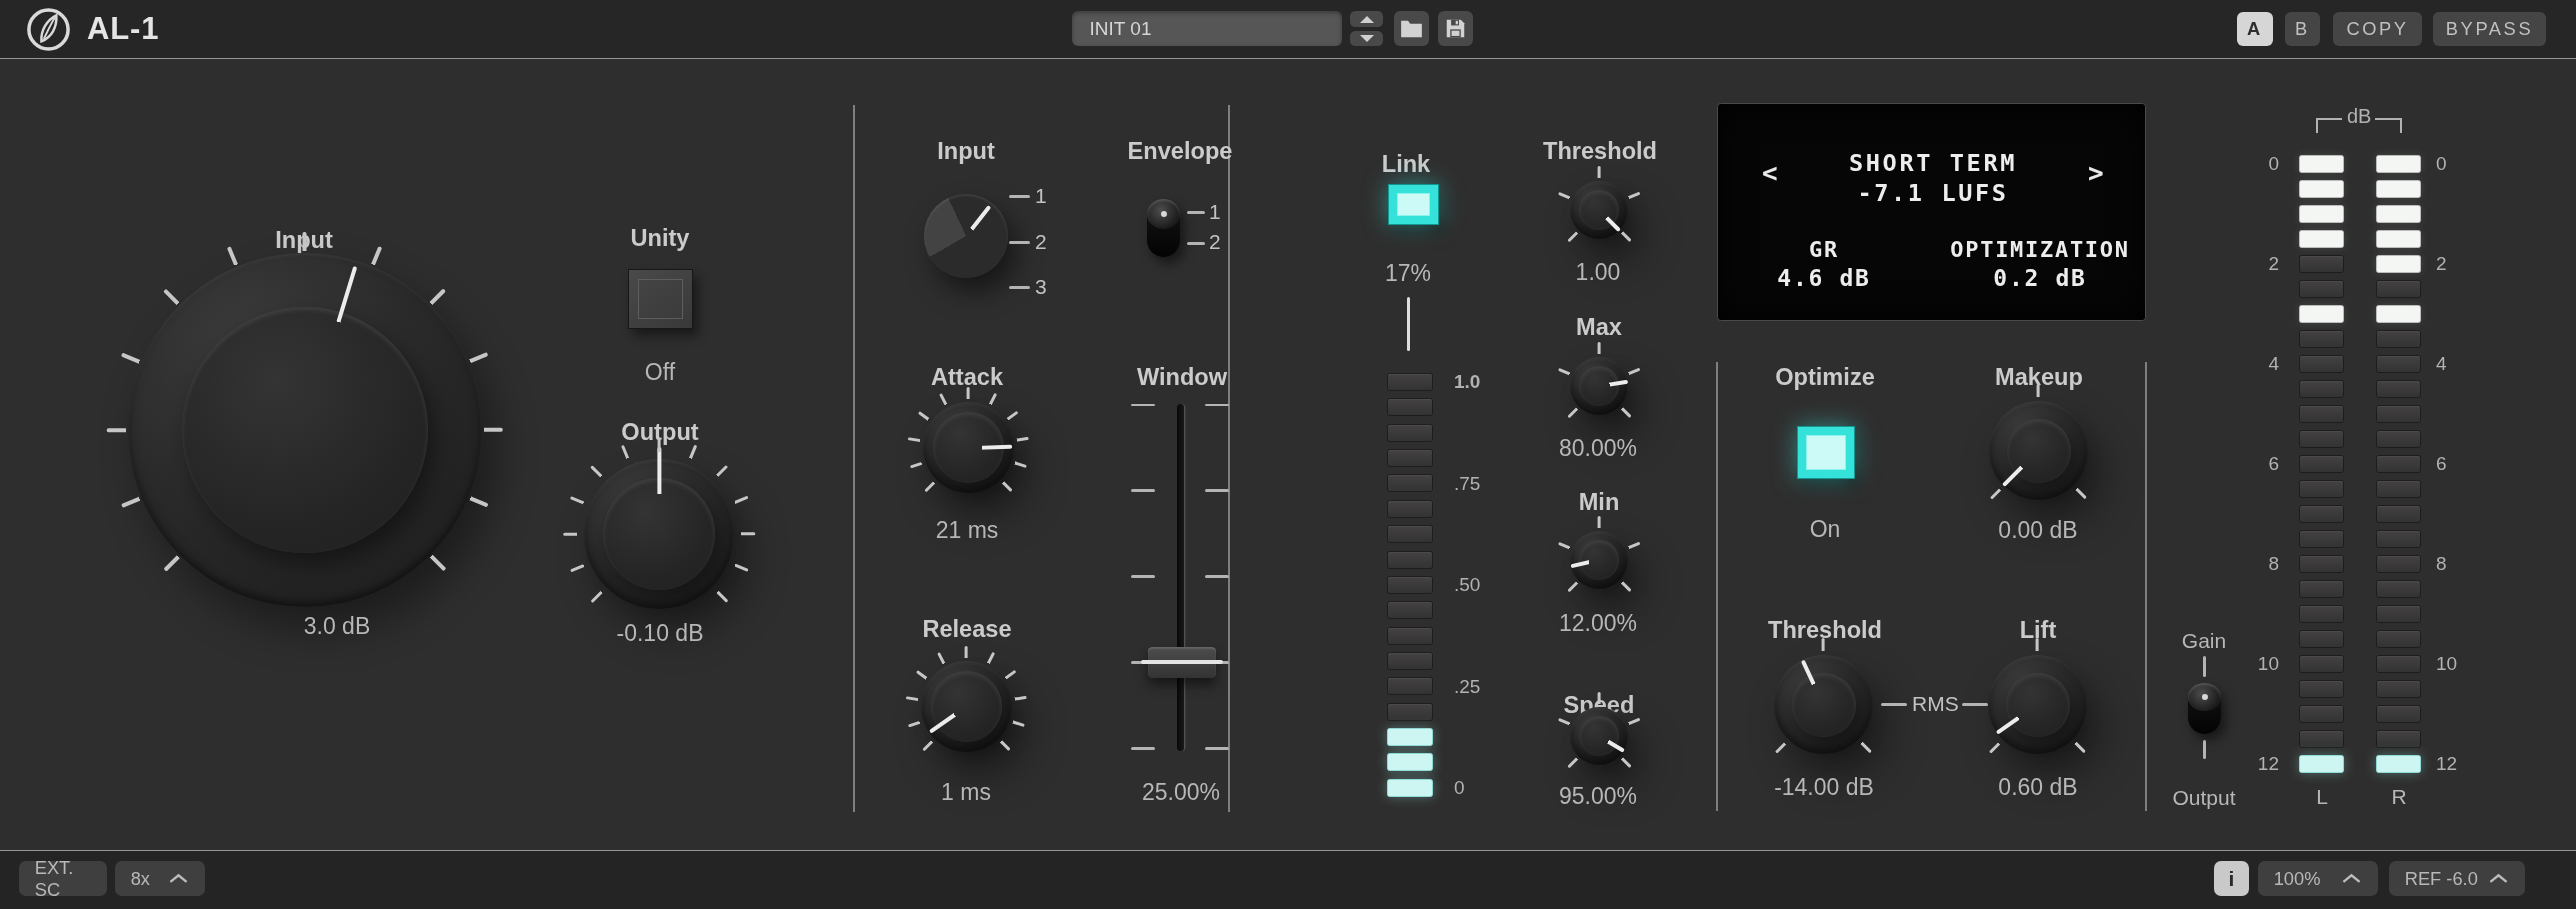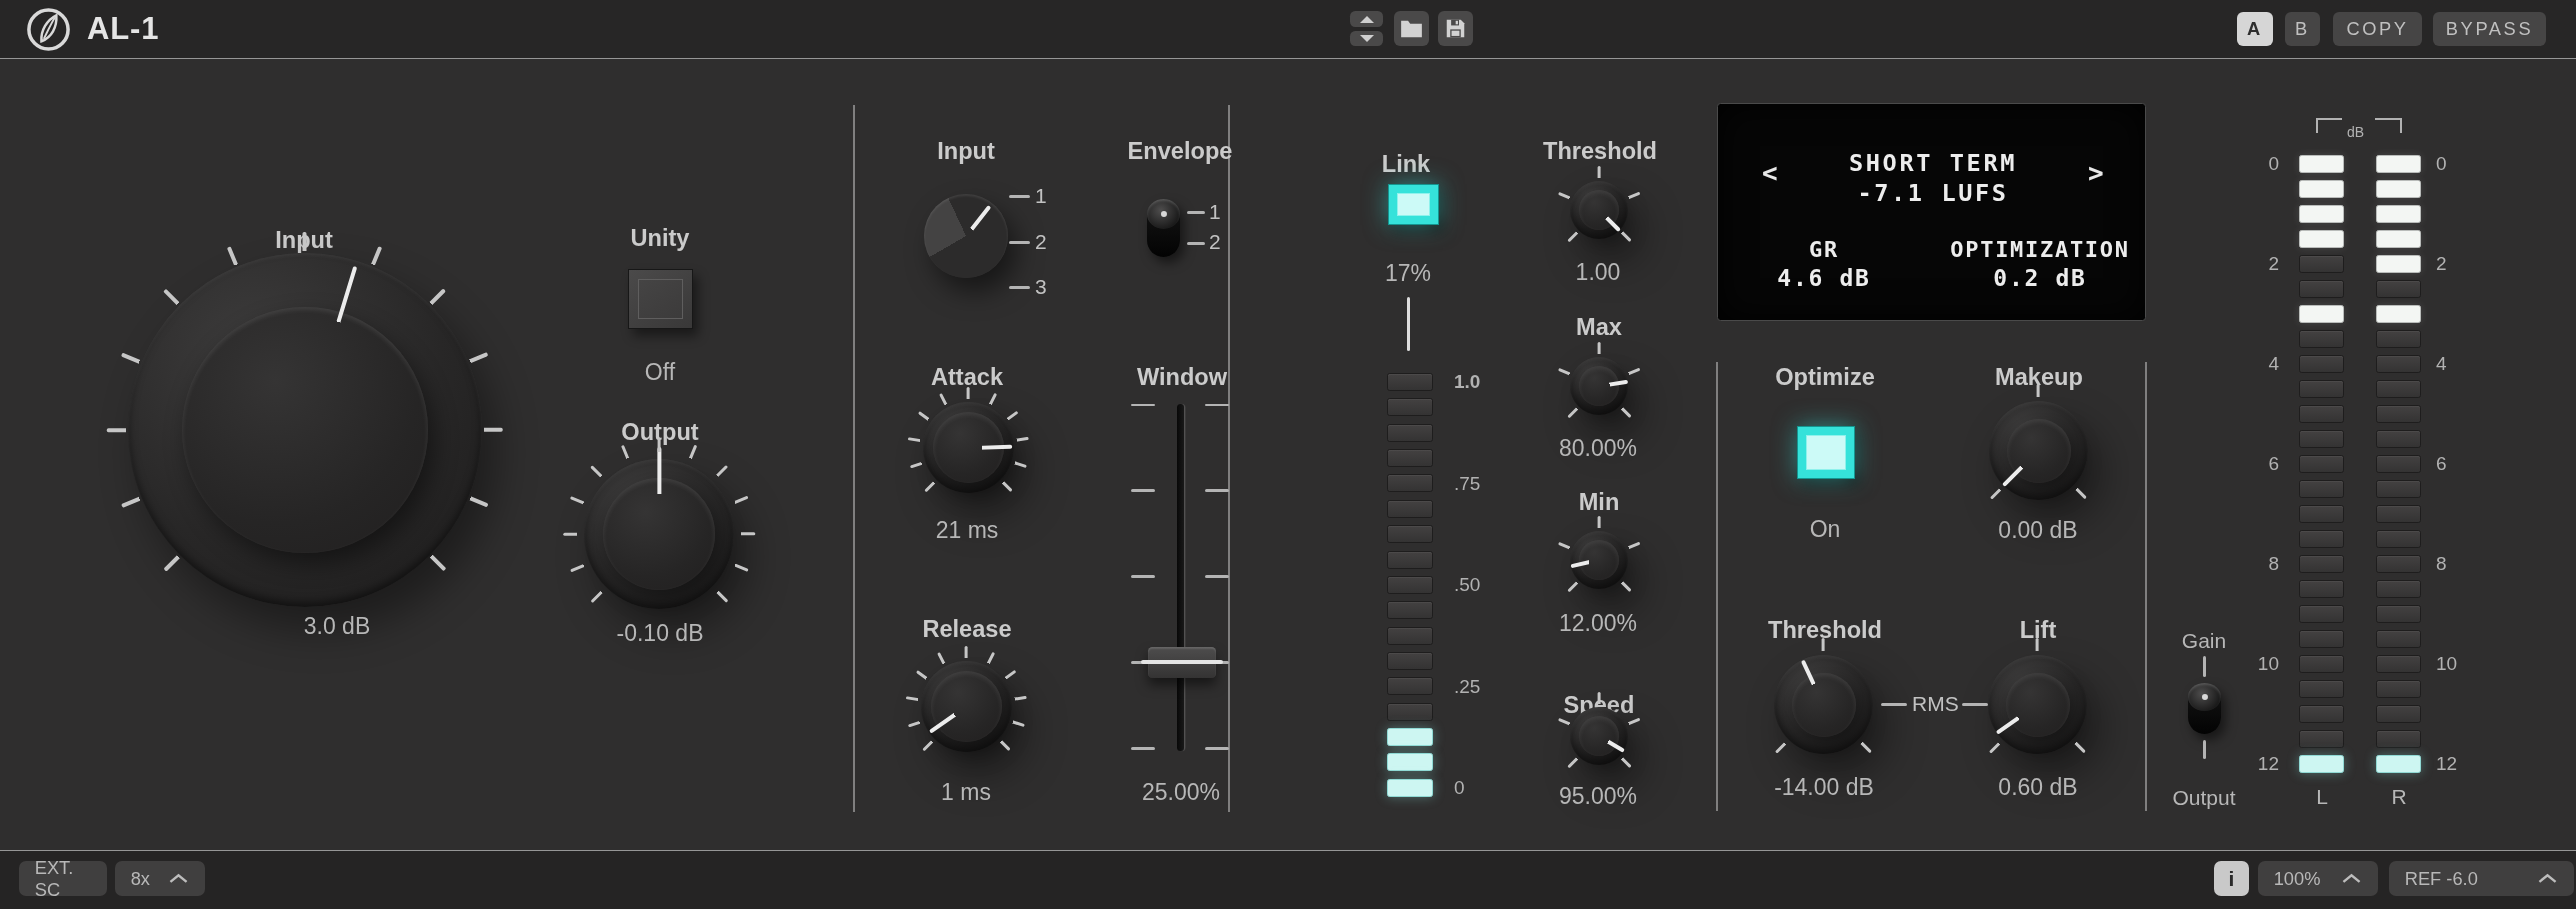--- a/index.html
+++ b/index.html
@@ -84,20 +84,21 @@
 <div id="app">
 
   <div class="topbar">
     <svg style="position:absolute;left:24.4px;top:6.1px;" width="49" height="47" viewBox="0 0 60 60">
       <circle cx="30" cy="30" r="25" fill="none" stroke="#d9d9d9" stroke-width="4.5"></circle>
       <path d="M21 45 C20 31 28 18 40 12 C41 27 34 40 21 45 Z" fill="none" stroke="#d9d9d9" stroke-width="3.2"></path>
       <path d="M24 42 C29 32 33 23 38 15" fill="none" stroke="#d9d9d9" stroke-width="2.4"></path>
     </svg>
     <div class="title">AL-1</div>
 
+    <div class="preset">INIT 01</div>
     <div class="stepper">
       <div class="step-half">
           <div class="tri-up"></div>
         </div>
       <div class="step-half">
           <div class="tri-dn"></div>
         </div>
     </div>
     <div class="hbtn" style="left:1394px;width:35px;">
       <svg width="23" height="19" viewBox="0 0 26 22">
@@ -384,21 +385,21 @@
   <div class="tick" style="width: 2.6px; height: 67px; left: calc(50% - 1.3px); top: 50%; transform-origin: 50% 0px; transform: rotate(45deg); background: linear-gradient(transparent 0px, transparent 54px, rgb(198, 198, 198) 54px, rgb(198, 198, 198) 100%);"></div>
       <div class="tick" style="width: 2.6px; height: 67px; left: calc(50% - 1.3px); top: 50%; transform-origin: 50% 0px; transform: rotate(180deg); background: linear-gradient(transparent 0px, transparent 54px, rgb(198, 198, 198) 54px, rgb(198, 198, 198) 100%);"></div>
       <div class="tick" style="width: 2.6px; height: 67px; left: calc(50% - 1.3px); top: 50%; transform-origin: 50% 0px; transform: rotate(315deg); background: linear-gradient(transparent 0px, transparent 54px, rgb(198, 198, 198) 54px, rgb(198, 198, 198) 100%);"></div>
     </div>
   <div class="val" style="left:2038px;top:773px;">0.60 dB</div>
 
   <div class="dash" style="left:1881px;top:703px;width:26px;"></div>
   <div class="small-num" style="left:1912px;top:692px;">RMS</div>
   <div class="dash" style="left:1962px;top:703px;width:26px;"></div>
 
-  <div class="small-num" style="left:2347px;top:120px;font-size:14px;color:#b2b2b2;">dB</div>
+  <div class="small-num" style="left:2347px;top:104px;font-size:20px;color:#b2b2b2;">dB</div>
   <div style="position:absolute;left:2316px;top:118px;width:26px;height:1.7px;background:#b2b2b2;"></div>
   <div style="position:absolute;left:2316px;top:118px;width:1.7px;height:15px;background:#b2b2b2;"></div>
   <div style="position:absolute;left:2375px;top:118px;width:26px;height:1.7px;background:#b2b2b2;"></div>
   <div style="position:absolute;left:2400px;top:118px;width:1.7px;height:15px;background:#b2b2b2;"></div>
 
   <div style="position:absolute;left:2234px;top:155px;width:45px;height:628px;text-align:right;">
       <div class="scale-lbl" style="left: 0px; top: -2.6px; width: 45px; text-align: inherit;">0</div>
       <div class="scale-lbl" style="left: 0px; top: 97px; width: 45px; text-align: inherit;">2</div>
       <div class="scale-lbl" style="left: 0px; top: 197px; width: 45px; text-align: inherit;">4</div>
       <div class="scale-lbl" style="left: 0px; top: 297px; width: 45px; text-align: inherit;">6</div>
@@ -491,21 +492,21 @@
         <polyline points="3,11 13,3 23,11" fill="none" stroke="#bdbdbd" stroke-width="3"></polyline>
       </svg>
   </div>
   <div class="ibtn">i</div>
   <div class="fbtn" style="left:2258px;width:120px;">
     <span>100%</span>
     <svg width="21" height="11.3" viewBox="0 0 26 14">
         <polyline points="3,11 13,3 23,11" fill="none" stroke="#bdbdbd" stroke-width="3"></polyline>
       </svg>
   </div>
-  <div class="fbtn" style="left:2389px;width:185px;">
+  <div class="fbtn" style="left:2389px;width:136px;">
     <span>REF -6.0</span>
     <svg width="21" height="11.3" viewBox="0 0 26 14">
         <polyline points="3,11 13,3 23,11" fill="none" stroke="#bdbdbd" stroke-width="3"></polyline>
       </svg>
   </div>
 
 </div>
 
 
 </body></html>

